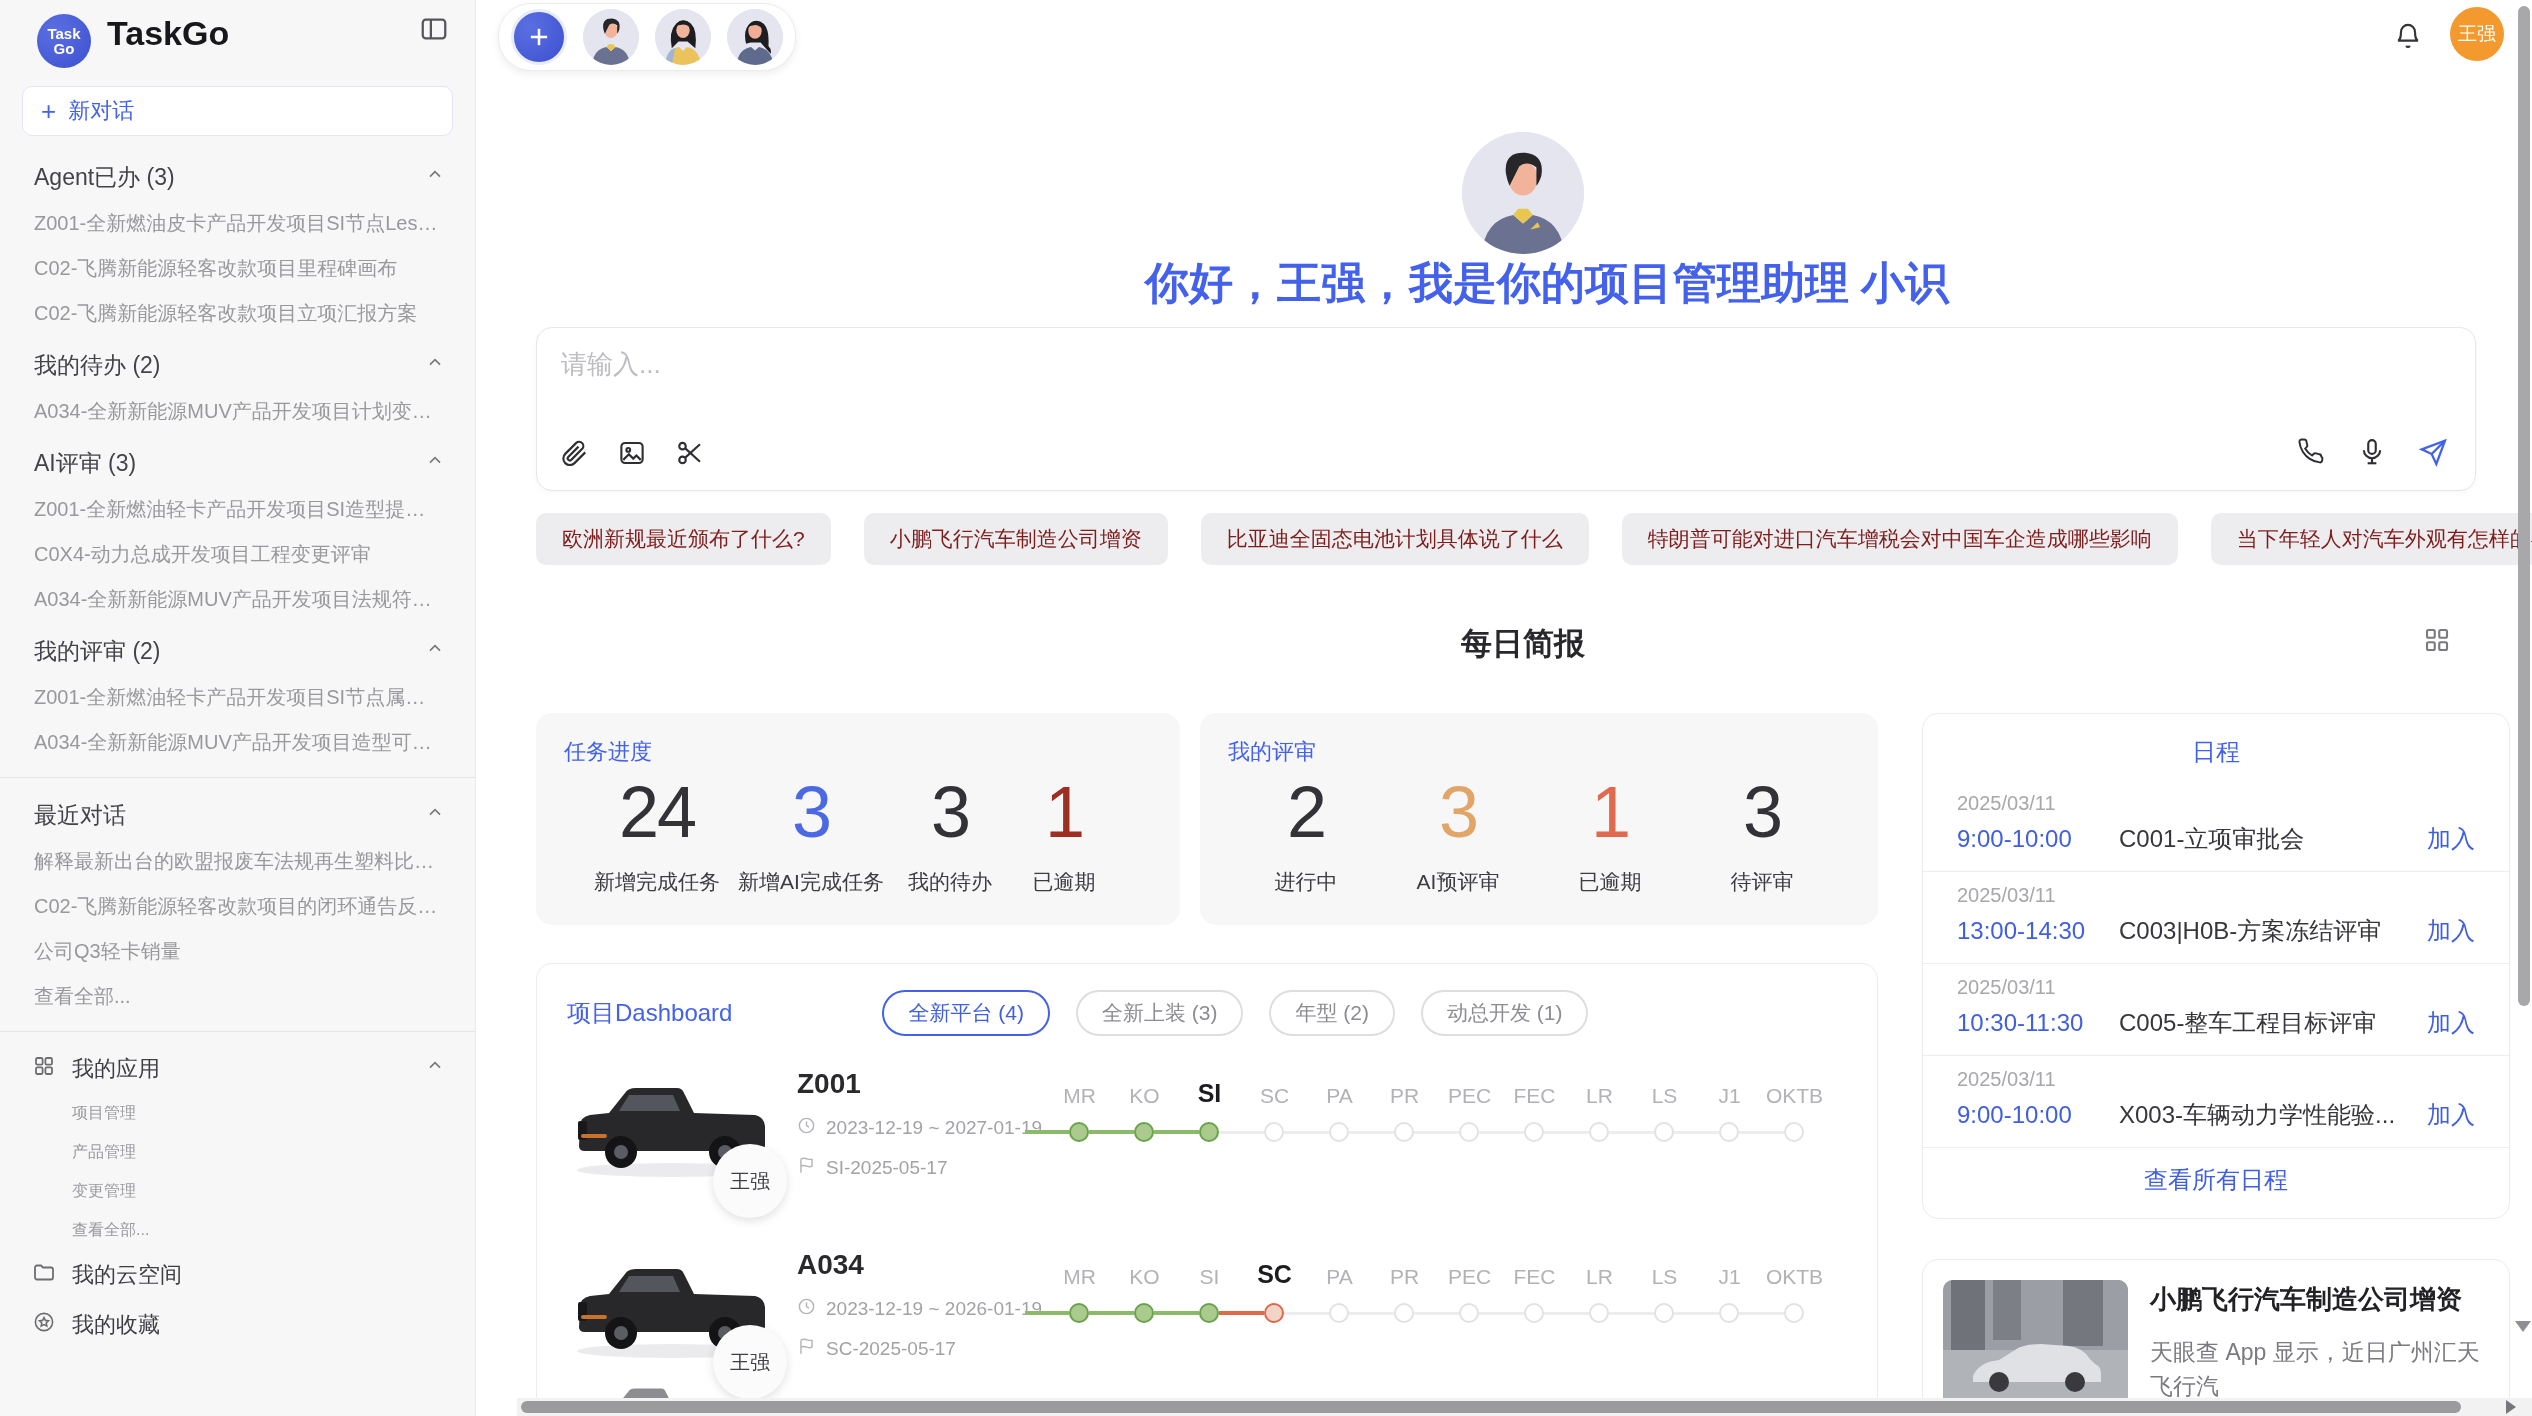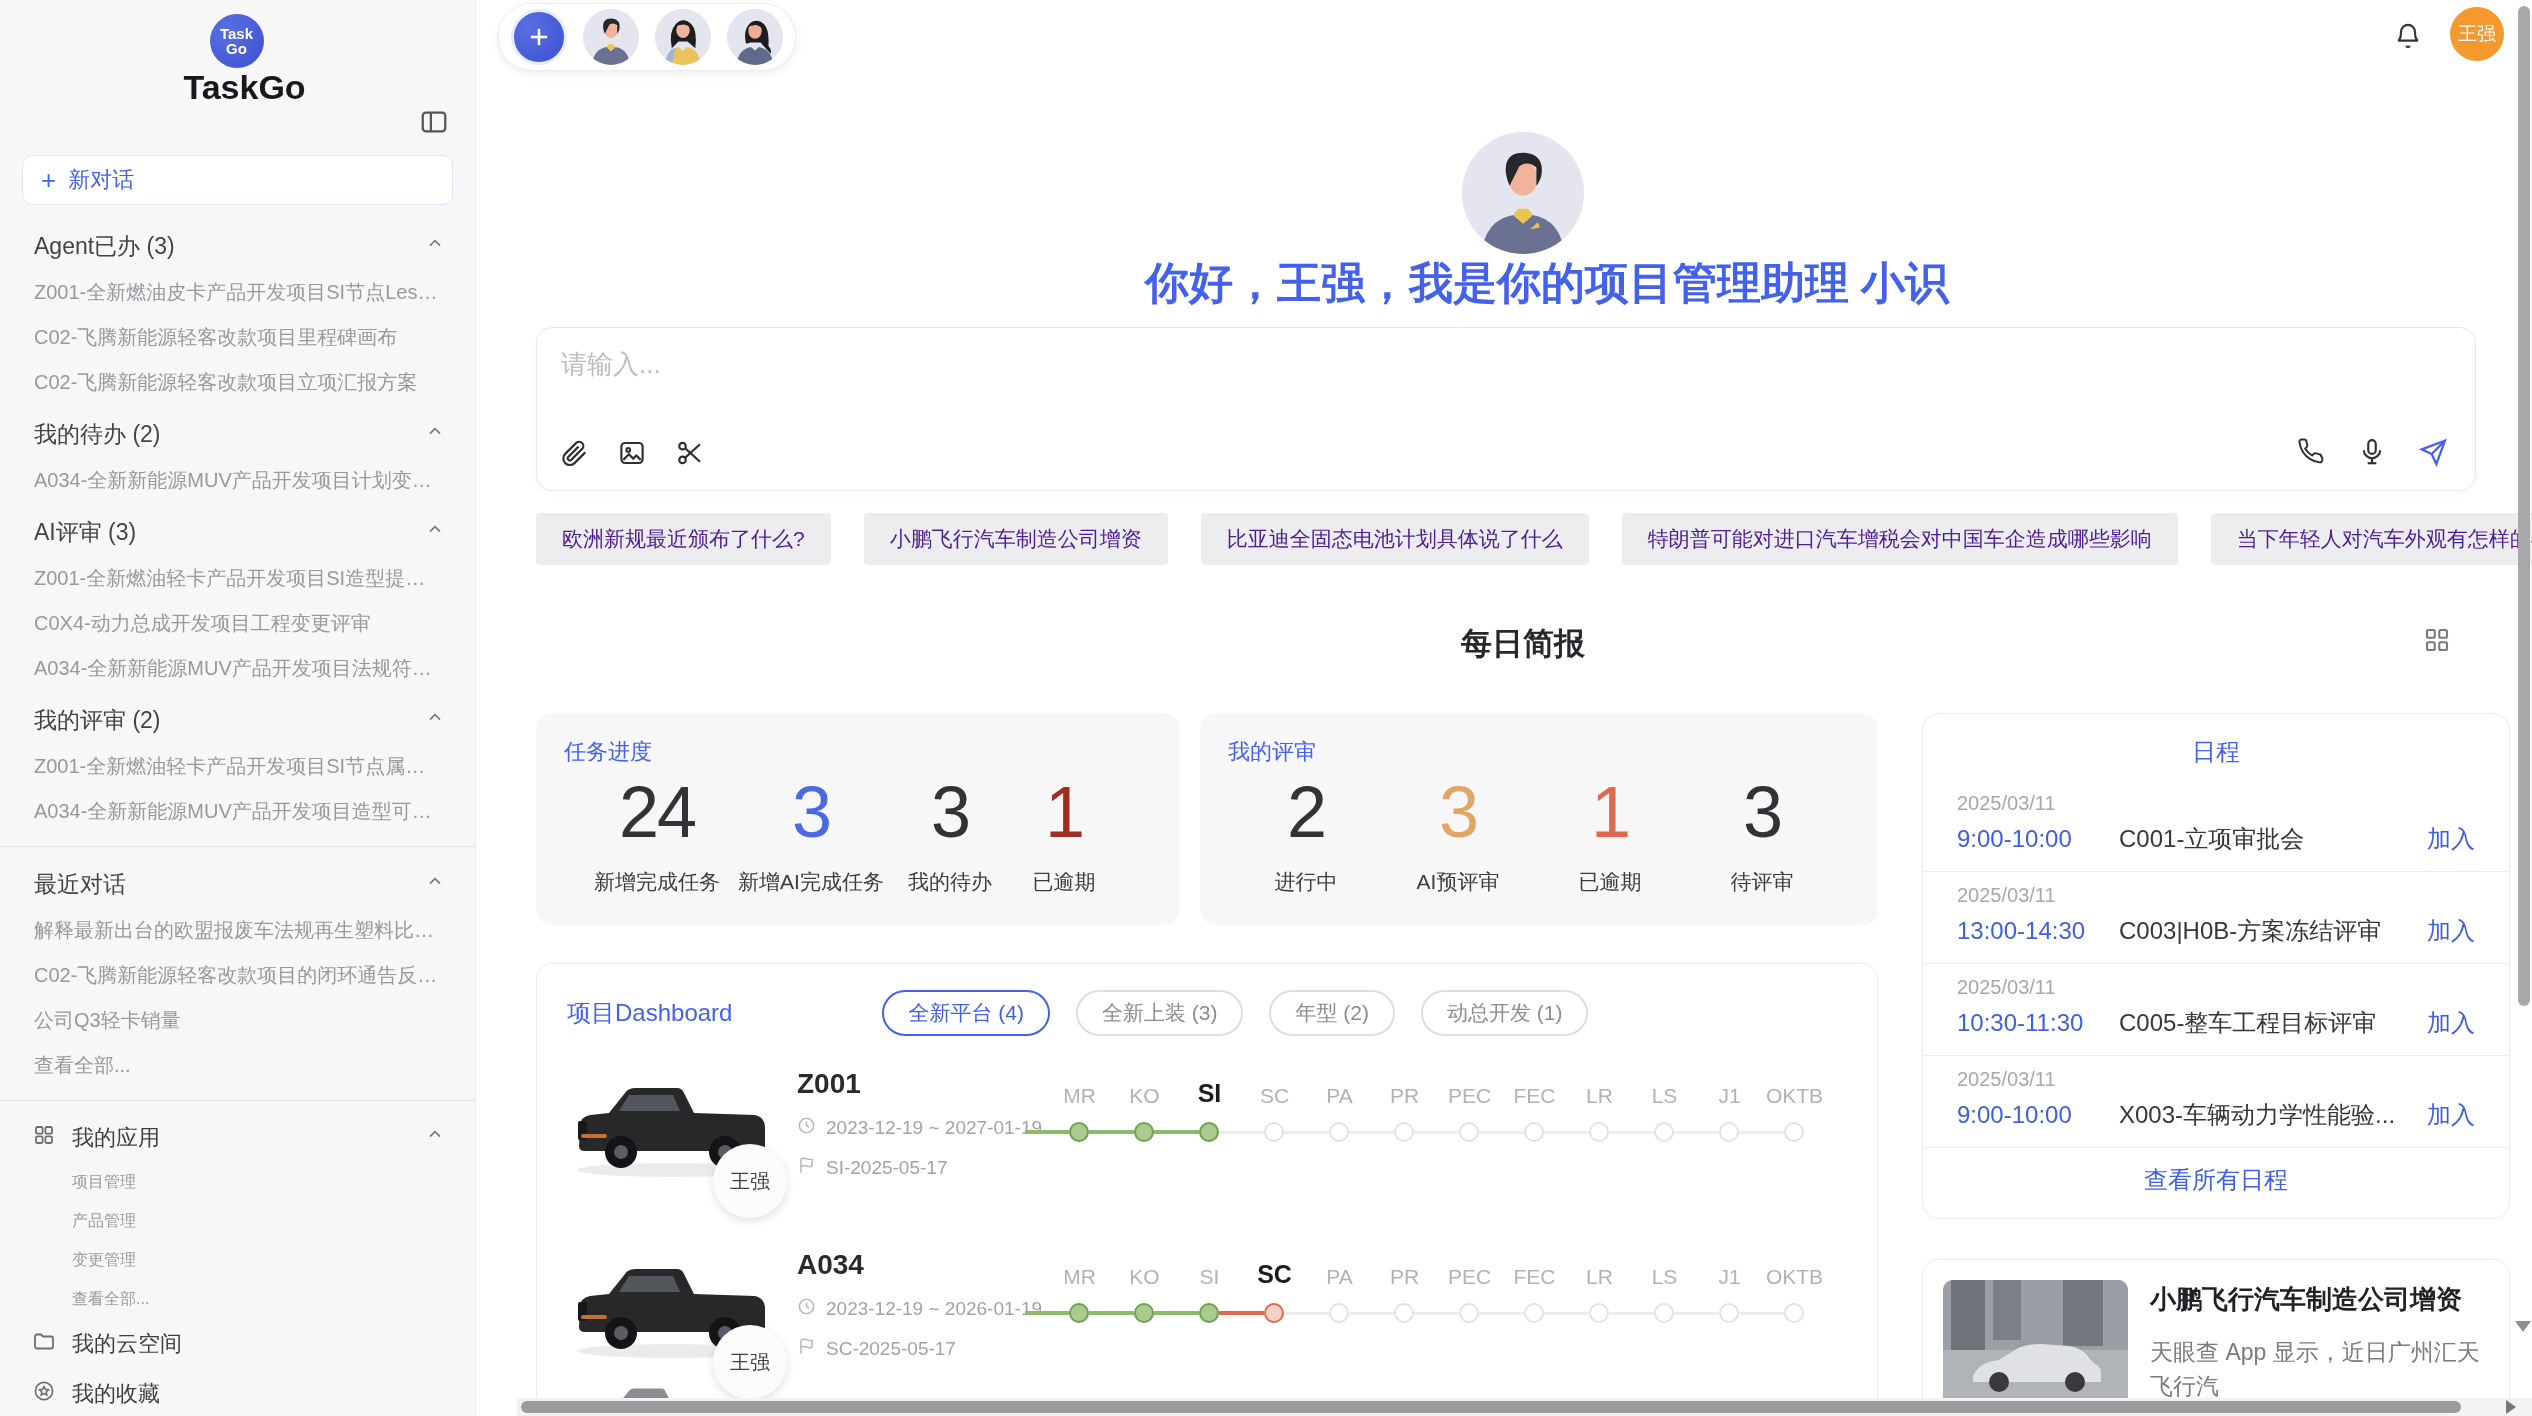--- a/index.html
+++ b/index.html
@@ -1,20 +1,20 @@
 <!DOCTYPE html>
 <html><head>
 <meta charset="utf-8">
 <style>
   html,body{margin:0;padding:0;width:2532px;height:1416px;overflow:hidden;background:#fff;
     font-family:"Liberation Sans","DejaVu Sans",sans-serif;-webkit-font-smoothing:antialiased;}
   .app{display:flex;width:2532px;height:1416px;}
   
   .sidebar{width:476px;min-width:476px;height:100%;background:#f7f7f8;border-right:1px solid #e9e9ec;box-sizing:border-box;}
-  .side-header{display:flex;align-items:center;padding:14px 26px 8px 24px;flex-direction:column;}
+  .side-header{display:flex;padding:14px 26px 8px 37px;}
   .logo{width:54px;height:54px;border-radius:50%;background:radial-gradient(circle at 32% 30%,#5b6fe3,#3c50cf);
     color:#fff;display:flex;flex-direction:column;align-items:center;justify-content:center;line-height:1.0;font-size:15px;font-weight:700;}
   .app-title{font-size:34px;font-weight:700;color:#17171c;margin-left:16px;}
   .side-toggle{margin-left:auto;color:#55555a;display:flex;cursor:pointer;}
   .new-chat{display:flex;align-items:center;gap:12px;margin:10px 22px 16px 22px;height:50px;background:#fff;
     border:1px solid #e2e6f4;border-radius:10px;color:#4361ea;font-size:22px;padding:0 18px;cursor:pointer;width:calc(100% - 44px);box-sizing:border-box;}
   .nc-plus{font-size:26px;line-height:1;}
   .sec-header{display:flex;align-items:center;justify-content:space-between;padding:10px 30px 8px 34px;font-size:23px;color:#434349;margin-top:4px;}
   .chev{color:#77777c;}
   .sec-item{padding:9px 30px 9px 34px;font-size:20px;color:#98989d;white-space:nowrap;overflow:hidden;text-overflow:ellipsis;cursor:pointer;}
@@ -38,21 +38,21 @@
   .hero-avatar{width:122px;height:122px;border-radius:50%;background:#e5e5f0;overflow:hidden;}
   .hero-text{margin-left:48px;font-size:44px;font-weight:700;color:#4361ea;}
   .input-card{margin-top:14px;width:1940px;height:164px;border:1px solid #e7e7ea;border-radius:16px;background:#fff;
     box-sizing:border-box;position:relative;box-shadow:0 2px 6px rgba(0,0,0,.03);}
   .input-field{position:absolute;left:22px;top:20px;width:1600px;border:none;outline:none;font-size:26px;color:#333;background:transparent;font-family:inherit;}
   .input-field::placeholder{color:#bcbcc2;}
   .in-icons-left{position:absolute;left:22px;bottom:18px;display:flex;gap:28px;color:#2e2e33;}
   .in-icons-right{position:absolute;right:26px;bottom:18px;display:flex;gap:30px;align-items:center;color:#2e2e33;}
   .in-icons-left svg,.in-icons-right svg{cursor:pointer;}
   .chips{margin-top:22px;display:flex;gap:33px;width:1940px;}
-  .chip{background:#ededef;border-radius:4px;height:52px;line-height:52px;padding:0 26px;font-size:21px;color:#4c1d95;
+  .chip{background:#ededef;border-radius:10px;height:52px;line-height:52px;padding:0 26px;font-size:21px;color:#7f1d1d;
     white-space:nowrap;cursor:pointer;}
   .brief-header{margin-top:58px;position:relative;width:1974px;text-align:center;}
   .brief-title{font-size:31px;font-weight:700;color:#27272c;}
   .brief-grid{position:absolute;right:58px;top:2px;color:#7a7a80;cursor:pointer;}
   .columns{margin-top:48px;display:flex;gap:44px;}
   .col-left{width:1342px;}
   .col-right{width:588px;}
   
   .stats-row{display:flex;gap:20px;}
   .stat-card{background:#f7f7f8;border-radius:16px;height:212px;box-sizing:border-box;padding:24px 40px 0 28px;}

